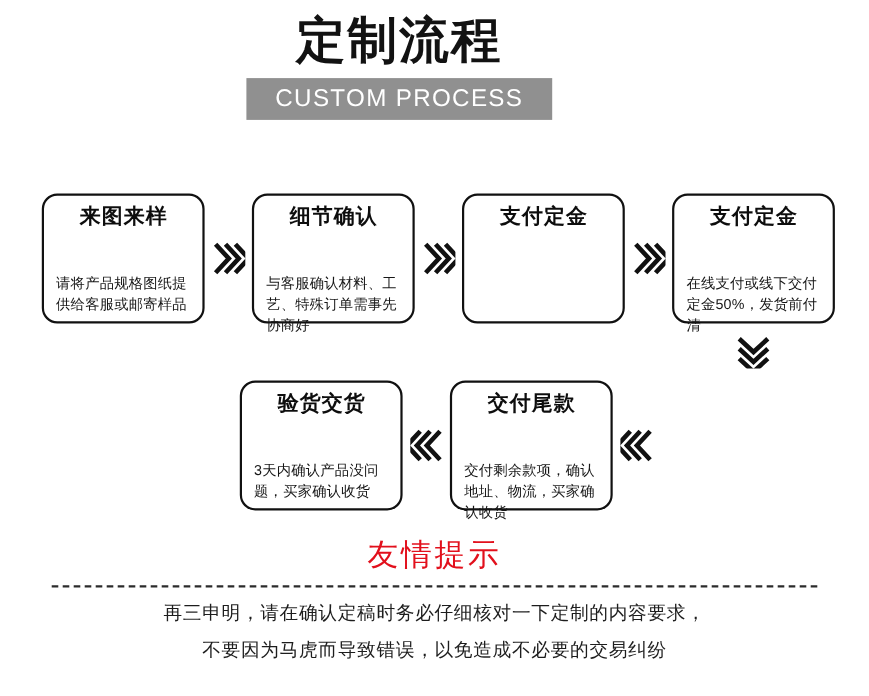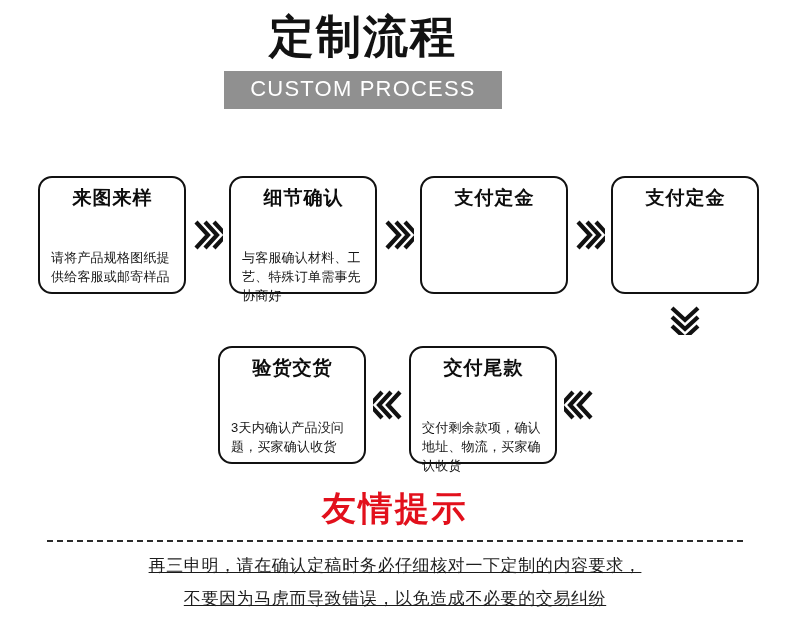--- a/index.html
+++ b/index.html
@@ -83,37 +83,37 @@
     height:40px;
     display:flex;
     align-items:center;
     justify-content:center;
   }
 
   
   .footer { position:absolute; left:0; top:487px; width:790px; text-align:center; }
   .tips-title {
     color:#e2101c;
-    font-size:34px;
-    font-weight:bold;
+    font-size:28px;
+    font-weight:normal;
     letter-spacing:2.5px;
     line-height:1.25;
   }
   .divider {
     margin:10px 47px 0 47px;
     height:0;
     border-top:2.5px dashed #2b2b2b;
   }
   .footer-line {
     font-size:17px;
     color:#1d1d1d;
     letter-spacing:0.6px;
     line-height:1.95;
   }
-  .footer-lines { margin-top:7px;text-decoration:underline; }
+  .footer-lines { margin-top:7px; }
 </style>
 </head>
 <body>
 
 <div class="page">
 
   <div class="header">
     <div class="main-title">定制流程</div>
     <div class="banner-wrap">
       <div class="banner">CUSTOM PROCESS</div>
@@ -161,20 +161,21 @@
         <g fill="none" stroke="#111111" stroke-width="4.2" stroke-linecap="butt">
           <polyline points="3,6 15,19 3,32"></polyline>
           <polyline points="12,6 24,19 12,32"></polyline>
           <polyline points="21,6 33,19 21,32"></polyline>
         </g>
       </svg>
     </div>
 
     <div class="node">
       <div class="node-title">支付定金</div>
+      <div class="node-body">在线支付或线下交付定金50%，发货前付清</div>
     </div>
 
   </div>
 
   <div class="chev-down">
     <svg width="38" height="30" viewBox="0 0 38 30">
       <g fill="none" stroke="#111111" stroke-width="4.2" stroke-linecap="butt">
         <polyline points="6,3 19,15 32,3"></polyline>
         <polyline points="6,12 19,24 32,12"></polyline>
         <polyline points="6,21 19,33 32,21"></polyline>

